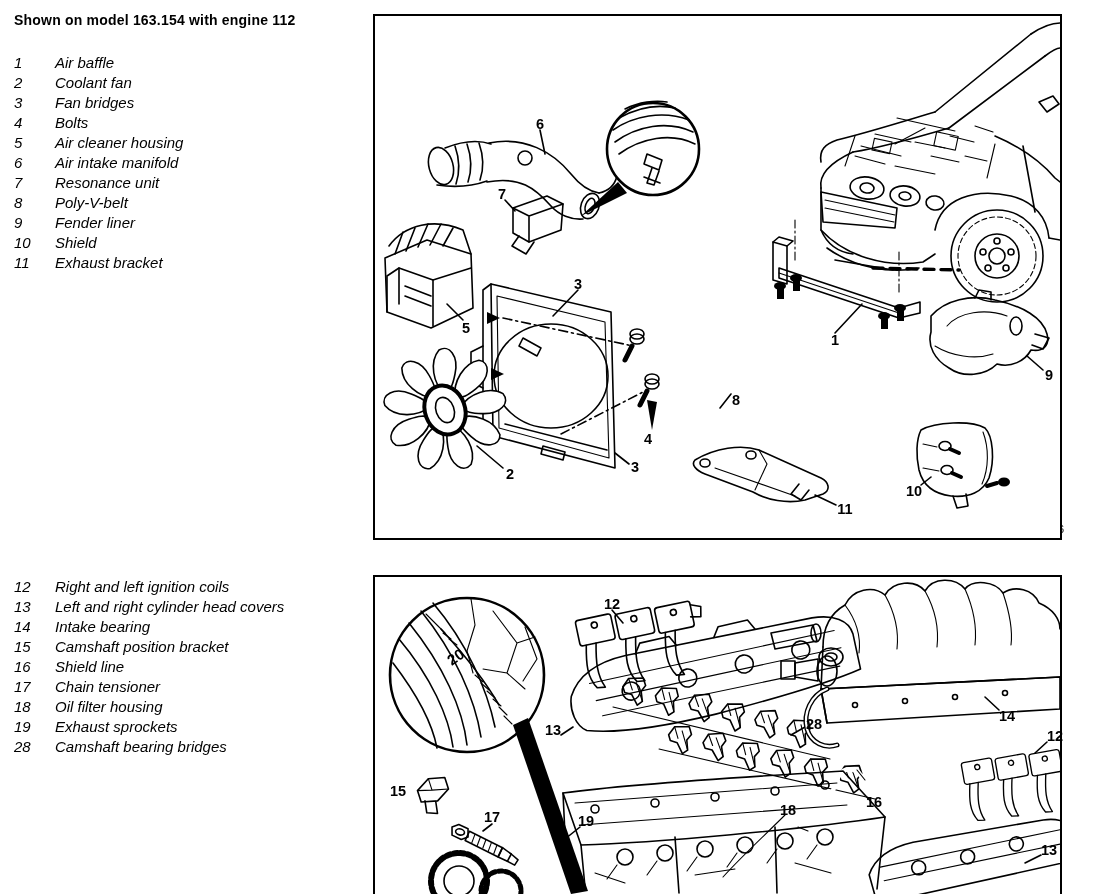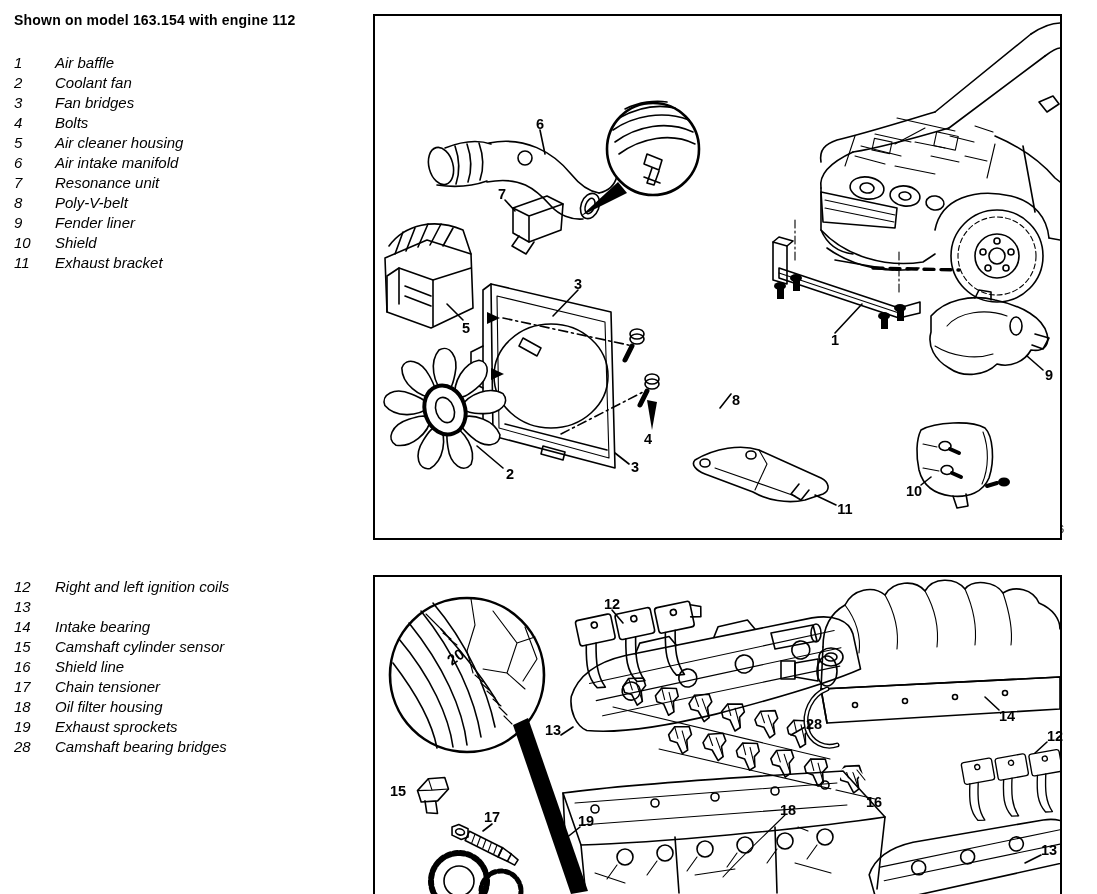--- a/index.html
+++ b/index.html
@@ -82,28 +82,29 @@
       <span>Exhaust bracket</span>
     </li>
   </ul>
 <ul class="legend" id="legend-bottom">
     <li>
       <span class="num">12</span>
       <span>Right and left ignition coils</span>
     </li>
     <li>
       <span class="num">13</span>
+      <span>Left and right cylinder head covers</span>
     </li>
     <li>
       <span class="num">14</span>
       <span>Intake bearing</span>
     </li>
     <li>
       <span class="num">15</span>
-      <span>Camshaft cylinder sensor</span>
+      <span>Camshaft position bracket</span>
     </li>
     <li>
       <span class="num">16</span>
       <span>Shield line</span>
     </li>
     <li>
       <span class="num">17</span>
       <span>Chain tensioner</span>
     </li>
     <li>

